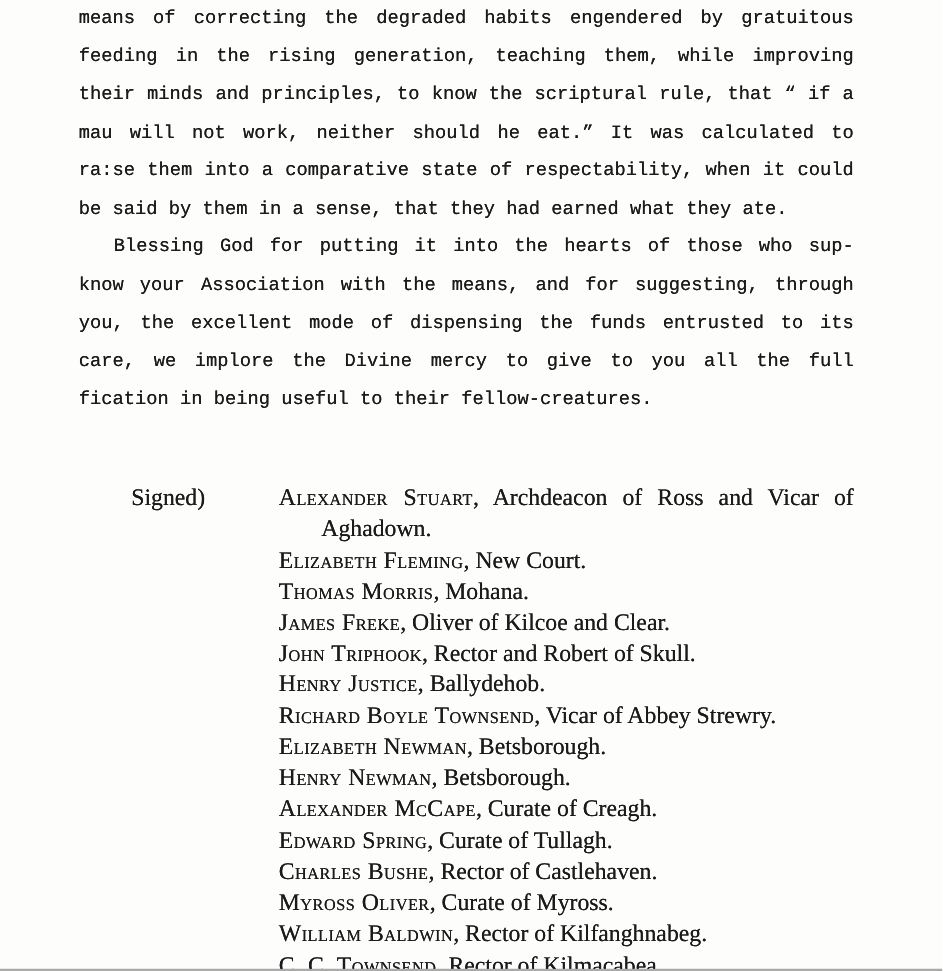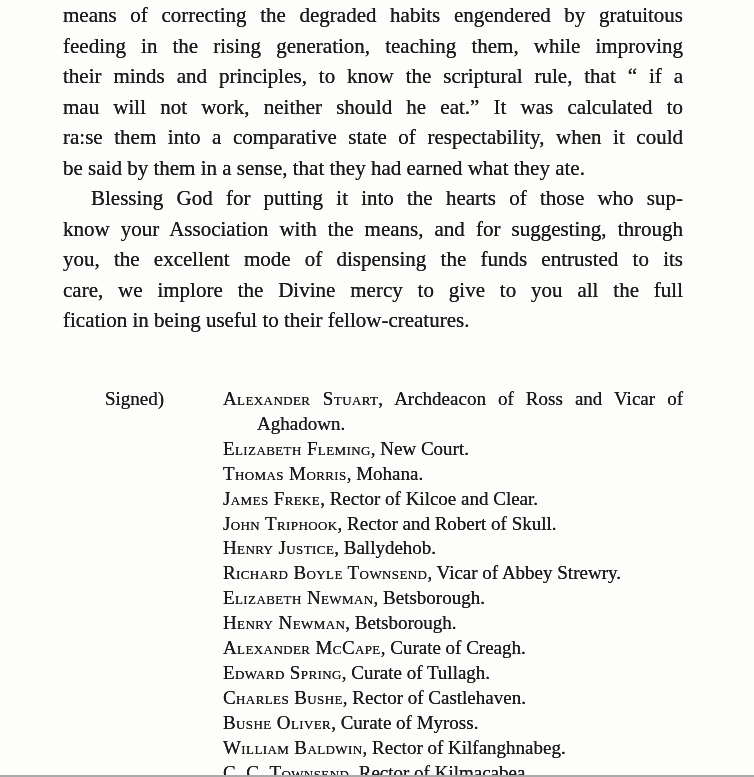--- a/index.html
+++ b/index.html
@@ -13,23 +13,24 @@
     overflow: hidden;
     box-sizing: border-box;
     border-bottom: 2px solid #aaaaaa;
   }
   
   .textblock {
     position: absolute;
     left: 63px;
     top: 0px;
     width: 620px;
-    font-size: 21px;
+    font-size: 15px;
     line-height: 30.5px;
     text-shadow: 0 0 0.4px currentColor; 
+    font-family: Liberation Mono, monospace;
   }
   .tline { text-align: justify; text-align-last: auto; white-space: normal; }
   .tline.just { text-align-last: justify; }
   .tline.ind { padding-left: 28px; box-sizing: border-box; }
   
   .sigblock {
     position: absolute;
     left: 63px;
     top: 387px;
     width: 620px;
@@ -87,39 +88,39 @@
   <div class="sigblock">
     <div class="signed-col">Signed)</div>
     <div class="sigs-col">
 
         <div class="sig-entry hang just"><span class="sc">Alexander Stuart</span><span>, Archdeacon of Ross and Vicar of Aghadown.</span></div>
 
         <div class="sig-entry hang"><span class="sc">Elizabeth Fleming</span><span>, New Court.</span></div>
 
         <div class="sig-entry hang"><span class="sc">Thomas Morris</span><span>, Mohana.</span></div>
 
-        <div class="sig-entry hang"><span class="sc">James Freke</span><span>, Rector of Kilcoe and Clear.</span></div>
+        <div class="sig-entry hang"><span class="sc">James Freke</span><span>, Oliver of Kilcoe and Clear.</span></div>
 
         <div class="sig-entry hang"><span class="sc">John Triphook</span><span>, Rector and Robert of Skull.</span></div>
 
         <div class="sig-entry hang"><span class="sc">Henry Justice</span><span>, Ballydehob.</span></div>
 
         <div class="sig-entry hang"><span class="sc">Richard Boyle Townsend</span><span>, Vicar of Abbey Strewry.</span></div>
 
         <div class="sig-entry hang"><span class="sc">Elizabeth Newman</span><span>, Betsborough.</span></div>
 
         <div class="sig-entry hang"><span class="sc">Henry Newman</span><span>, Betsborough.</span></div>
 
         <div class="sig-entry hang"><span class="sc">Alexander McCape</span><span>, Curate of Creagh.</span></div>
 
         <div class="sig-entry hang"><span class="sc">Edward Spring</span><span>, Curate of Tullagh.</span></div>
 
         <div class="sig-entry hang"><span class="sc">Charles Bushe</span><span>, Rector of Castlehaven.</span></div>
 
-        <div class="sig-entry hang"><span class="sc">Bushe Oliver</span><span>, Curate of Myross.</span></div>
+        <div class="sig-entry hang"><span class="sc">Myross Oliver</span><span>, Curate of Myross.</span></div>
 
         <div class="sig-entry hang"><span class="sc">William Baldwin</span><span>, Rector of Kilfanghnabeg.</span></div>
 
         <div class="sig-entry hang"><span class="sc">C. C. Townsend</span><span>, Rector of Kilmacabea.</span></div>
       </div>
   </div>
 
 </div>
 
 </body></html>

